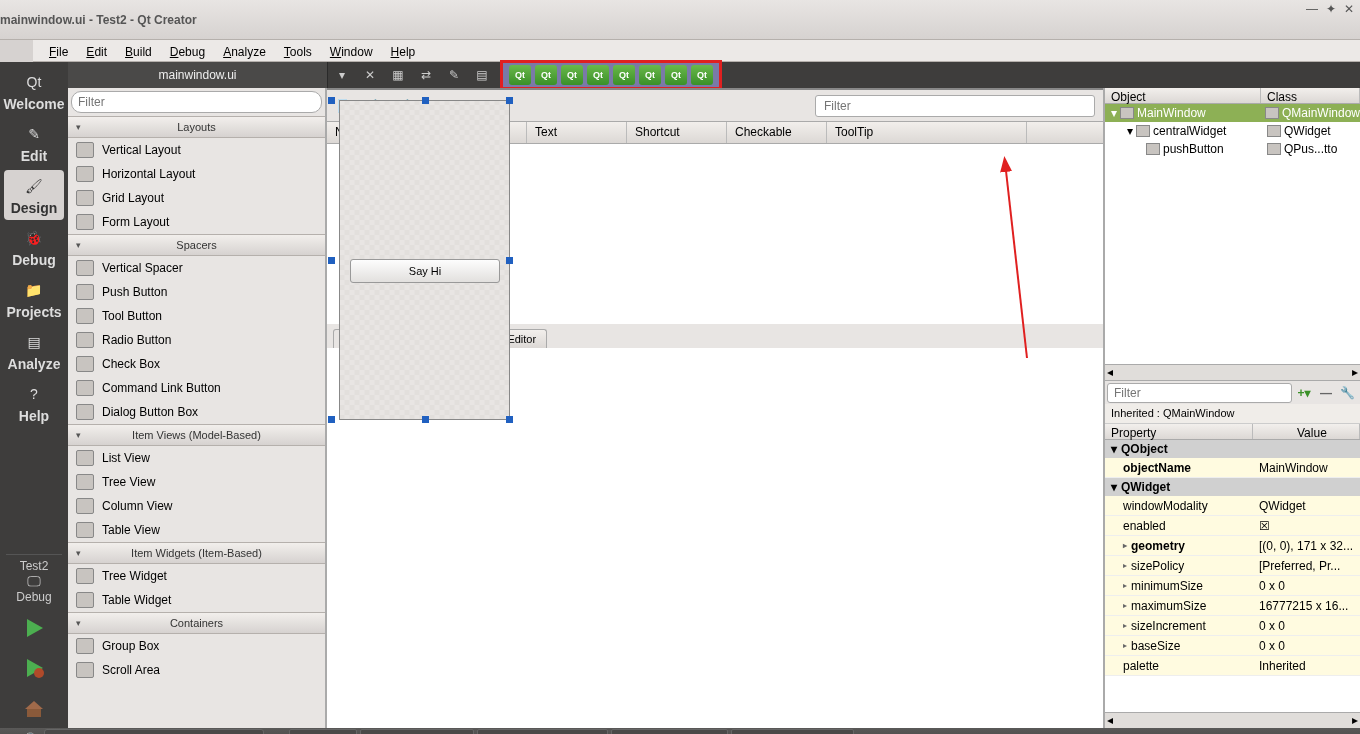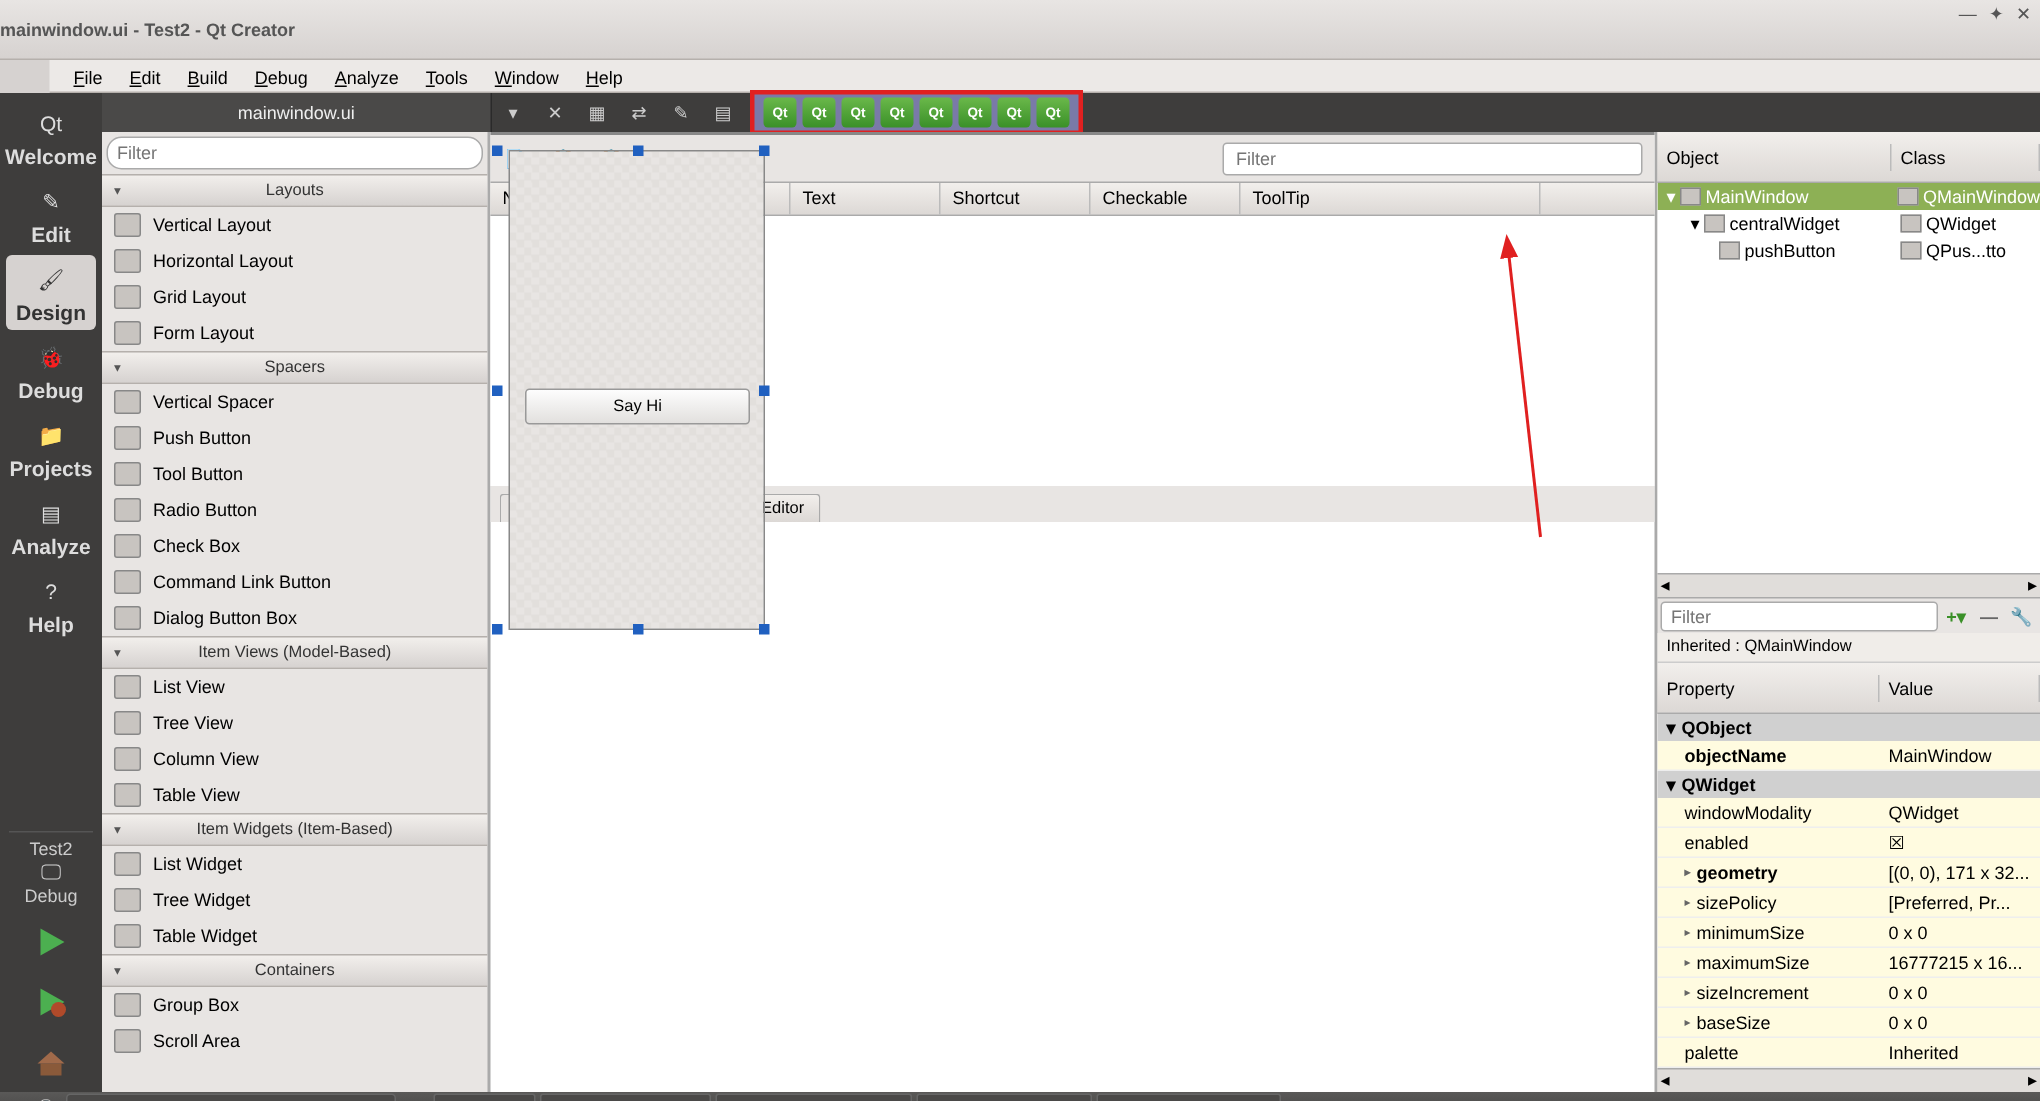--- a/index.html
+++ b/index.html
@@ -55,21 +55,21 @@
 .actioned .tbar .tic { width: 18px; height: 18px; color: #666; cursor: pointer; display: flex; align-items: center; justify-content: center; }
 .actioned .tbar input { flex: 0 0 280px; margin-left: auto; padding: 3px 8px; border: 1px solid #aaa; border-radius: 3px; }
 .actioned .hdr { height: 22px; display: flex; background: linear-gradient(#f2efec, #dcd8d5); border-bottom: 1px solid #aaa; }
 .actioned .hdr div { padding: 3px 8px; border-right: 1px solid #bbb; }
 .actioned .body { flex: 1; background: #fff; }
 .actioned .tabs { height: 24px; display: flex; align-items: flex-end; padding: 0 6px; gap: 2px; }
 .actioned .tabs .t { padding: 3px 10px; background: linear-gradient(#f2efec, #dcd8d5); border: 1px solid #aaa; border-bottom: none; border-radius: 3px 3px 0 0; cursor: pointer; font-size: 11px; }
 .actioned .tabs .t.active { background: #e8e5e3; }
 
 .inspector { width: 256px; background: #e8e5e3; display: flex; flex-direction: column; border-left: 1px solid #aaa; }
-.inspector .hdr2 { height: 34px; display: flex; background: linear-gradient(#f2efec, #dcd8d5); border-bottom: 1px solid #aaa; align-items: center; }
+.inspector .hdr2 { height: 16px; display: flex; background: linear-gradient(#f2efec, #dcd8d5); border-bottom: 1px solid #aaa; }
 .inspector .hdr2 div { padding: 2px 6px; border-right: 1px solid #bbb; }
 .inspector .tree { height: 260px; background: #fff; overflow: auto; font-size: 11px; }
 .inspector .tree .row { display: flex; height: 18px; align-items: center; }
 .inspector .tree .row .c1 { width: 156px; padding-left: 6px; display: flex; align-items: center; gap: 3px; }
 .inspector .tree .row .c2 { flex: 1; padding-left: 6px; display: flex; align-items: center; gap: 3px; }
 .inspector .tree .row.sel { background: #8db055; color: #fff; }
 .inspector .tree .ic2 { width: 14px; height: 12px; background: #c8c4c0; border: 1px solid #888; font-size: 8px; display: flex; align-items: center; justify-content: center; }
 .inspector .hscroll { height: 16px; background: #e0ddda; border-top: 1px solid #aaa; }
 .inspector .filterbar { height: 24px; display: flex; align-items: center; padding: 2px; gap: 2px; border-top: 1px solid #aaa; }
 .inspector .filterbar input { flex: 1; padding: 2px 6px; border: 1px solid #aaa; border-radius: 3px; }
@@ -254,24 +254,20 @@
               <div class="ic"></div>
               <span>Column View</span>
             </div>
             <div class="item">
               <div class="ic"></div>
               <span>Table View</span>
             </div>
             <div class="cat">Item Widgets (Item-Based)</div>
             <div class="item">
               <div class="ic"></div>
-              <span>List Widget</span>
-            </div>
-            <div class="item">
-              <div class="ic"></div>
               <span>Tree Widget</span>
             </div>
             <div class="item">
               <div class="ic"></div>
               <span>Table Widget</span>
             </div>
             <div class="cat">Containers</div>
             <div class="item">
               <div class="ic"></div>
               <span>Group Box</span>
@@ -379,21 +375,21 @@
         </div>
         <div class="filterbar">
           <input placeholder="Filter" style="">
           <div class="fb" style="color:#3a9028;font-weight:bold;">+▾</div>
           <div class="fb" style="color:#666;font-weight:bold;">—</div>
           <div class="fb">🔧</div>
         </div>
         <div class="crumb">Inherited : QMainWindow</div>
         <div class="hdr2" id="pehdr">
             <div style="width: 148px;">Property</div>
-            <div style="width: auto; flex: 1 1 0%;">Value</div>
+            <div style="width: auto; flex: 1 1 0%; margin-left: 38px;">Value</div>
           </div>
         <div class="props" id="peprops">
             <div class="cat2"><span>▾</span>QObject</div>
             <div class="prow bold">
               <div class="pn"> objectName</div>
               <div class="pv">MainWindow</div>
             </div>
             <div class="cat2"><span>▾</span>QWidget</div>
             <div class="prow">
               <div class="pn"> windowModality</div>

